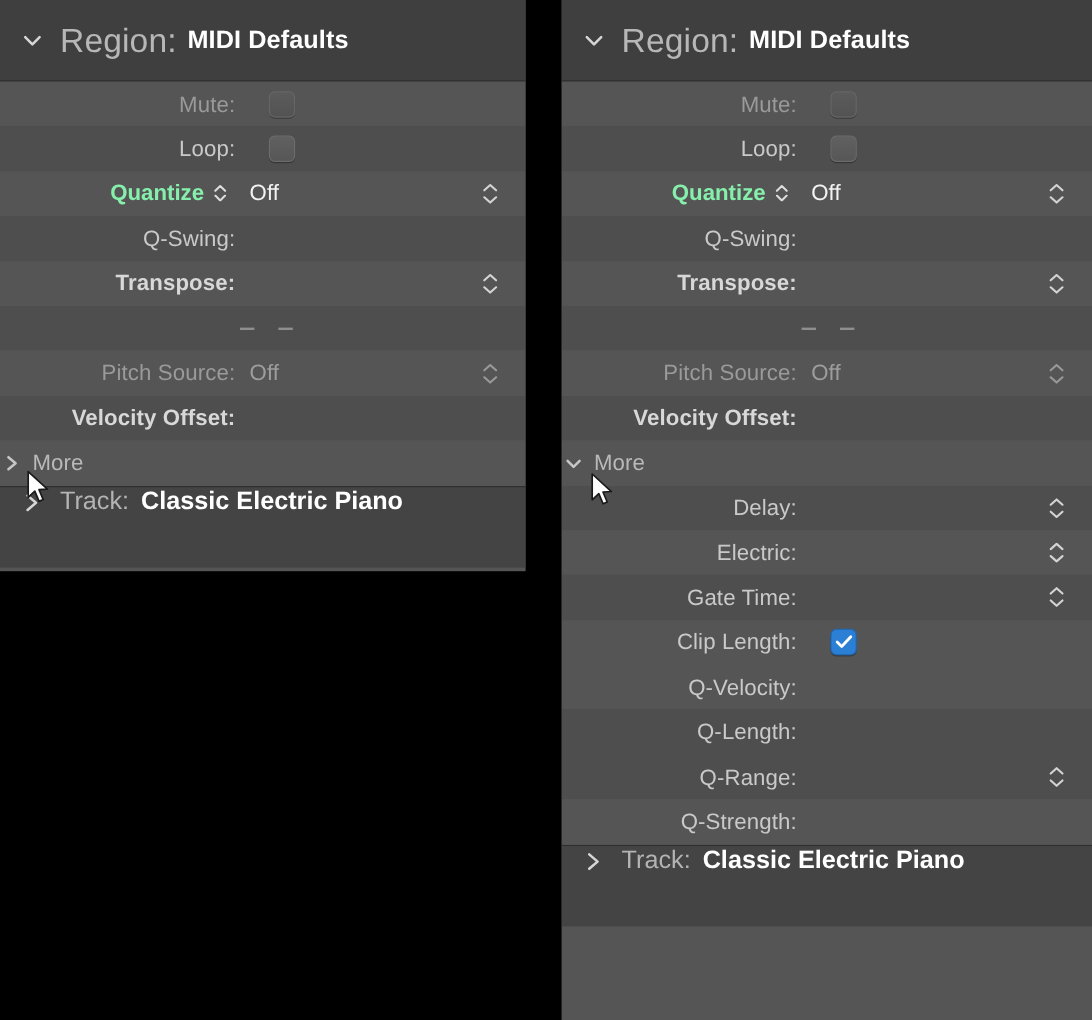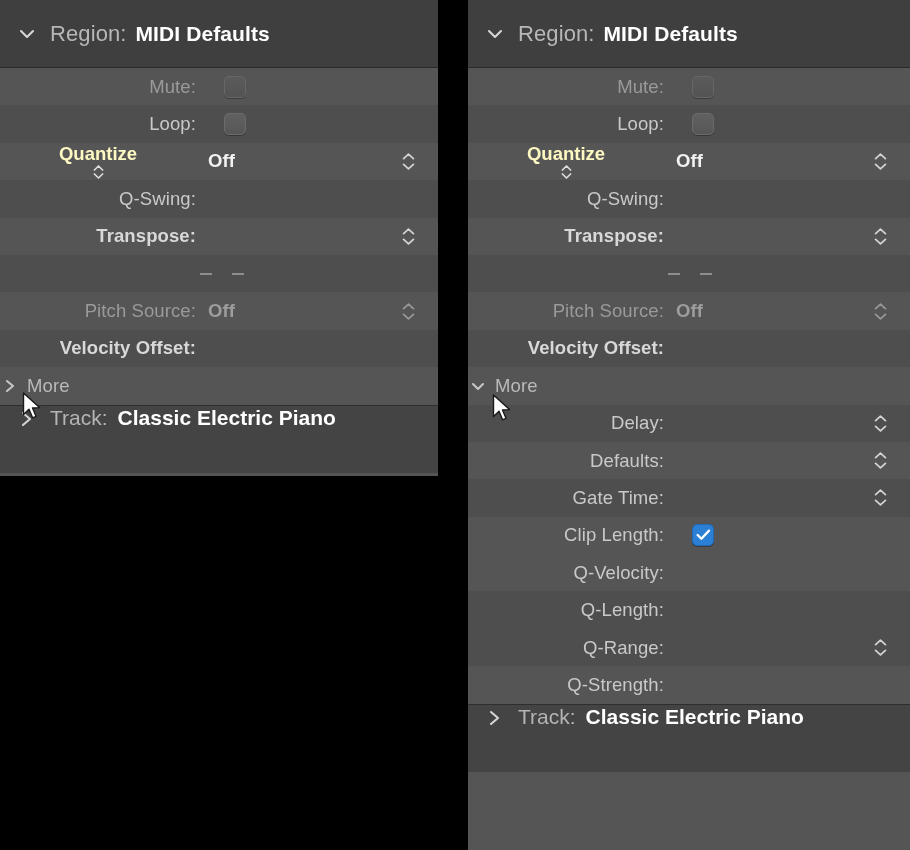--- a/index.html
+++ b/index.html
@@ -31,21 +31,21 @@
     position: relative;
   }
   .insp-header .disc {
     width: 26px; height: 26px;
     display: flex; align-items: center; justify-content: center;
     margin-right: 10px;
     flex: 0 0 auto;
   }
   .hdr-label {
     color: #b7b7b7;
-    font-size: 22px;
+    font-size: 28px;
     letter-spacing: 0.1px;
   }
   .hdr-value {
     color: #ffffff;
     font-size: 21px;
     font-weight: bold;
     margin-left: 9px;
     letter-spacing: 0.1px;
   }
 
@@ -71,21 +71,21 @@
     letter-spacing: 0.1px;
   }
   .lbl-col.bold   { color: #d8d8d8; font-weight: bold; }
   .lbl-col.dim    { color: #9a9a9a; }
 
   .val-col {
     position: absolute;
     left: 208px;
     font-size: 18.5px;
     color: #f2f2f2;
-    font-weight: bold;
+    font-weight: normal;
     white-space: nowrap;
     letter-spacing: 0.1px;
   }
   .val-col.dim { color: #9d9d9d; }
 
   
   .cbox {
     position: absolute;
     left: 224px;
     width: 22px; height: 22px;
@@ -121,23 +121,22 @@
     width: 13px;
     vertical-align: middle;
     margin: 0 6px 0 7px;
   }
 
   
   .quant-wrap {
     position: absolute;
     left: 0; width: 196px;
     display: flex; align-items: center; justify-content: flex-end;
-    font-size: 18.5px; color: #fef9c3; font-weight: bold;
+    font-size: 18.5px; color: #86efac; font-weight: bold;
     white-space: nowrap;
-    flex-direction: column;
   }
 
   
   .dashes {
     position: absolute;
     left: 200px;
     display: flex; gap: 20px; align-items: center;
     color: #909090; font-size: 18px;
   }
   .dash { display:inline-block; width:12px; height:2px; background:#8e8e8e; }
@@ -385,21 +384,21 @@
           <svg width="13" height="7" viewBox="0 0 13 7">
               <path d="M1.6 5.6 L6.5 1.2 L11.4 5.6" fill="none" stroke="#d3d3d3" stroke-width="1.8" stroke-linecap="round" stroke-linejoin="round"></path>
             </svg>
           <svg width="13" height="7" viewBox="0 0 13 7">
               <path d="M1.6 1.4 L6.5 5.8 L11.4 1.4" fill="none" stroke="#d3d3d3" stroke-width="1.8" stroke-linecap="round" stroke-linejoin="round"></path>
             </svg>
         </span>
       </div>
 
       <div class="row odd">
-        <span class="lbl-col">Defaults:</span>
+        <span class="lbl-col">Electric:</span>
         <span class="stepper-r">
           <svg width="13" height="7" viewBox="0 0 13 7">
               <path d="M1.6 5.6 L6.5 1.2 L11.4 5.6" fill="none" stroke="#d3d3d3" stroke-width="1.8" stroke-linecap="round" stroke-linejoin="round"></path>
             </svg>
           <svg width="13" height="7" viewBox="0 0 13 7">
               <path d="M1.6 1.4 L6.5 5.8 L11.4 1.4" fill="none" stroke="#d3d3d3" stroke-width="1.8" stroke-linecap="round" stroke-linejoin="round"></path>
             </svg>
         </span>
       </div>
 

